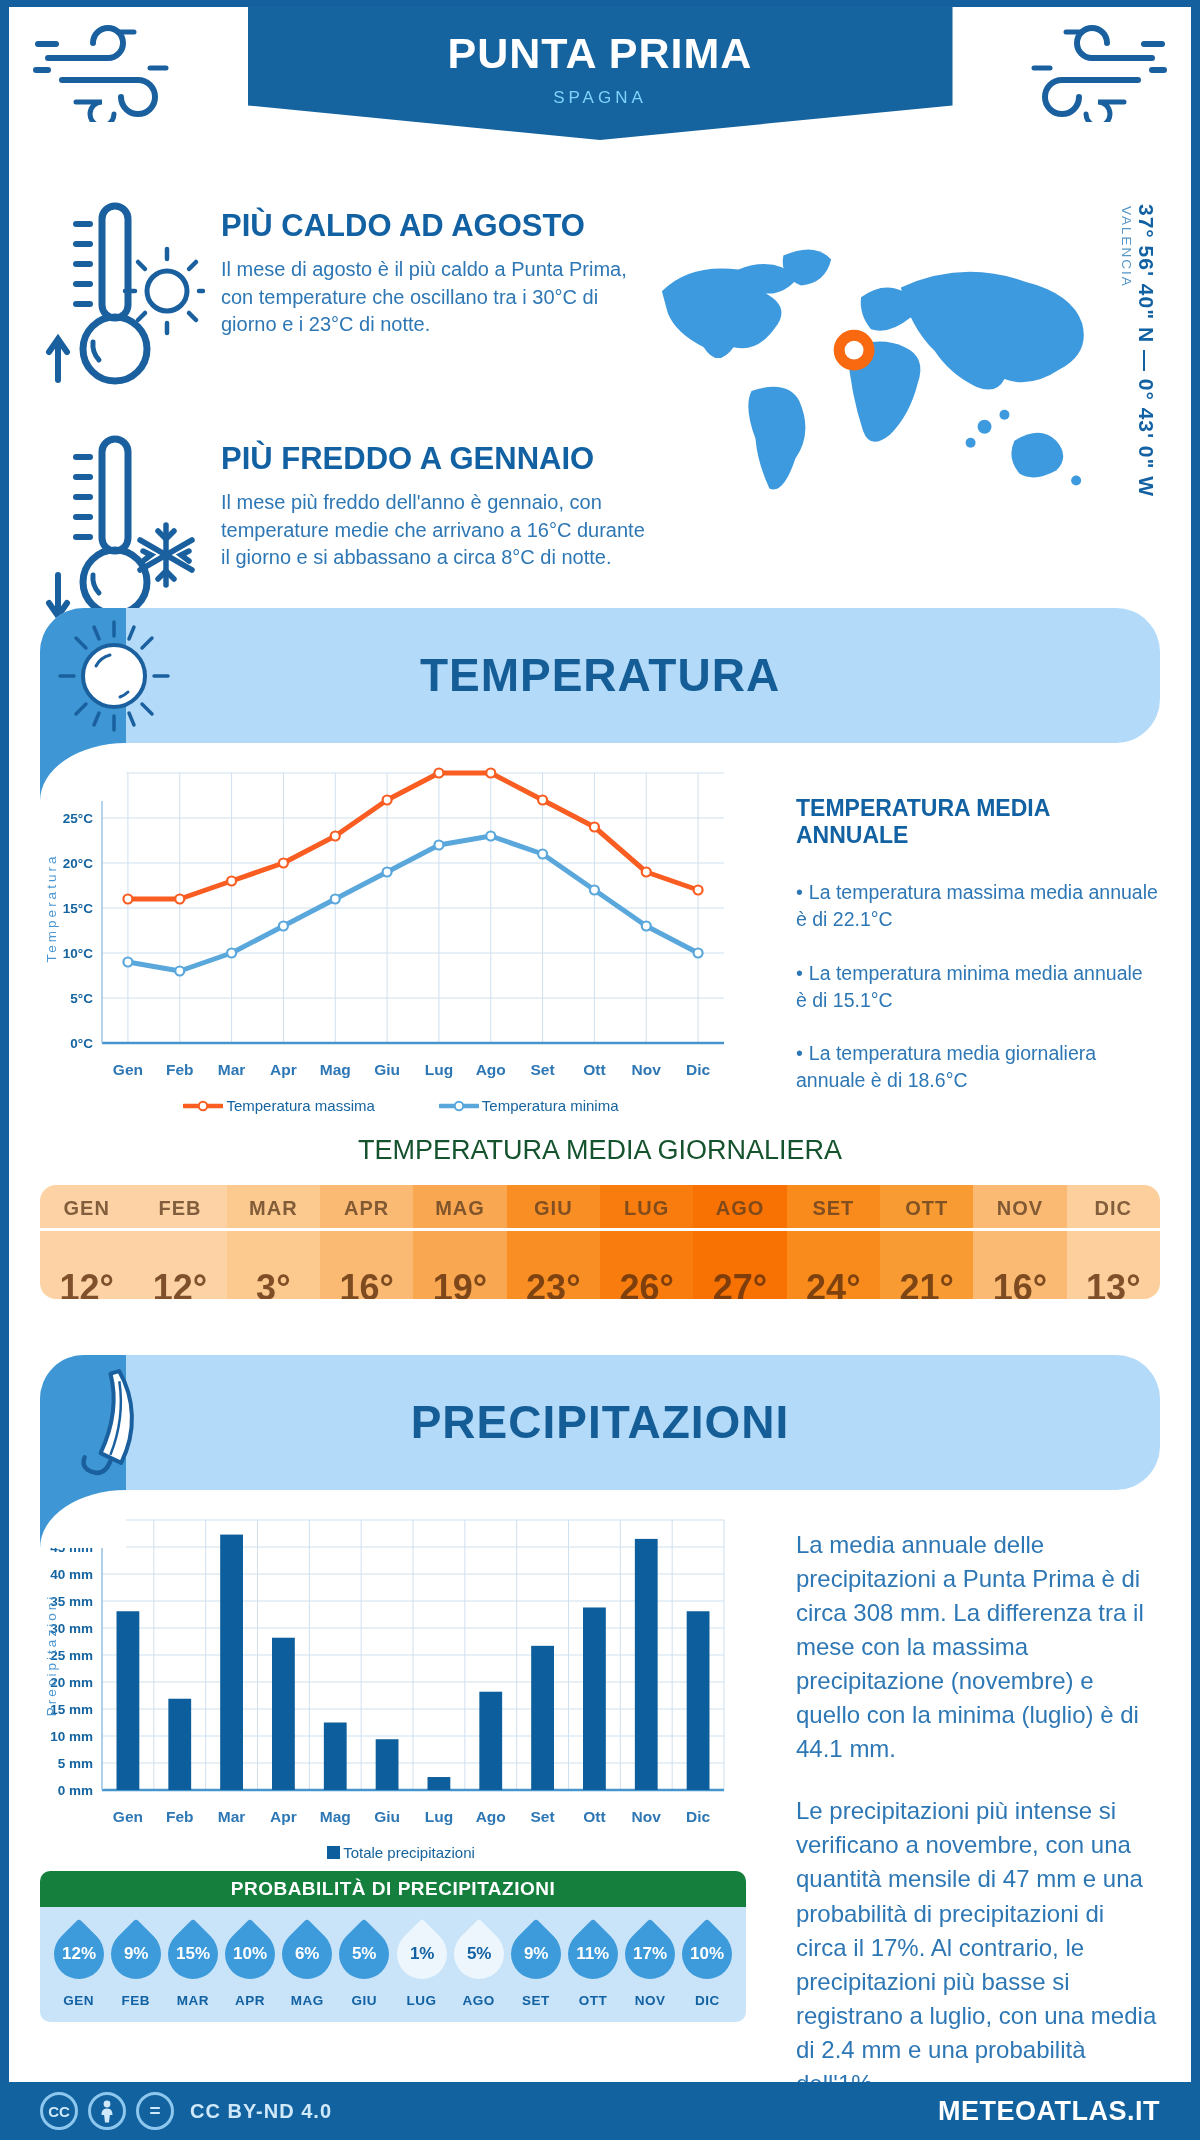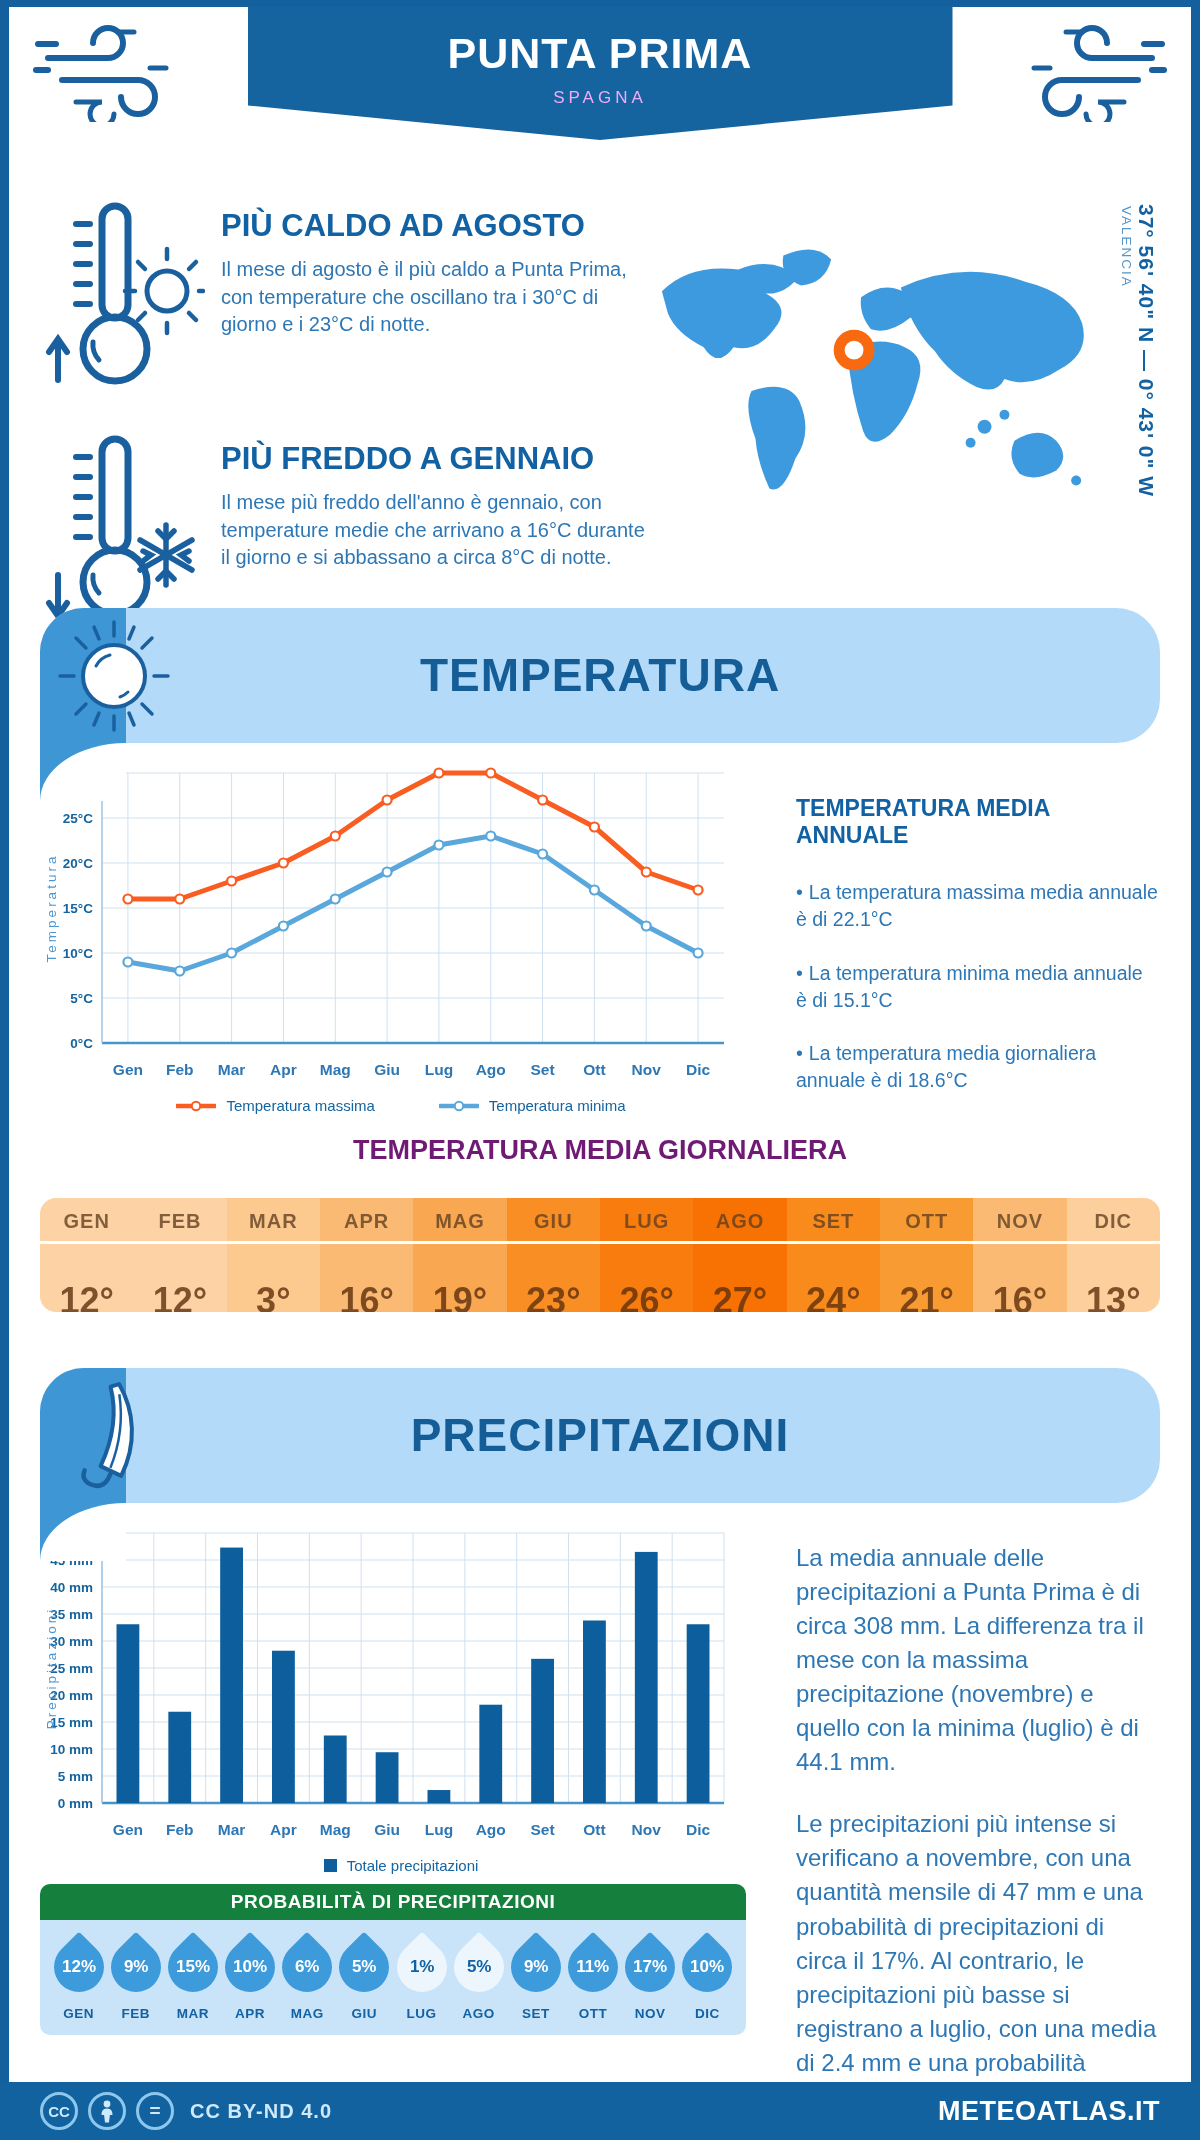--- a/index.html
+++ b/index.html
@@ -15,21 +15,21 @@
 
   .page { position:relative; height:2140px; padding:7px 40px 0; }
 
   
   .hbanner {
     width:705px; margin:0 auto; height:133px; background:#15649f; color:#fff;
     clip-path: polygon(0 0, 100% 0, 100% 74%, 50% 100%, 0 74%);
     display:flex; flex-direction:column; align-items:center;
   }
   .hbanner .title { margin-top:22px; font-size:43px; font-weight:800; letter-spacing:1px; }
-  .hbanner .subtitle { margin-top:10px; font-size:17px; letter-spacing:4px; color:#f0abfc; }
+  .hbanner .subtitle { margin-top:10px; font-size:17px; letter-spacing:4px; color:#7dd3fc; }
   .wind { position:absolute; top:22px; width:160px; height:100px; }
   .wind.left { left:32px; }
   .wind.right { right:32px; transform:scaleX(-1); }
 
   
   .intro { position:relative; margin-top:56px; height:412px; }
   .hl-row { display:flex; gap:16px; width:640px; }
   .hl-row + .hl-row { margin-top:34px; }
   .hl-icon { flex:0 0 165px; }
   .hl-title { font-size:31px; font-weight:800; color:#1261a2; margin:12px 0 12px; }
@@ -54,25 +54,25 @@
   
   .cols { display:flex; margin-top:14px; }
   .chart-col { width:722px; }
   .side-col { flex:1; padding:24px 2px 0 34px; }
   .side-title { font-size:23px; font-weight:800; color:#1261a2; margin:14px 0 30px; }
   .bullet { font-size:19.5px; color:#2e77b5; line-height:1.4; margin-bottom:26px; }
   .bullet .dot, .para-dot { color:#2e77b5; margin-right:6px; }
   .para { font-size:24px; color:#2e77b5; line-height:1.42; margin-bottom:28px; }
 
   .legend-row { display:flex; justify-content:center; gap:64px; margin-top:4px; }
-  .legend-item { display:flex; align-items:center; gap:10px; font-size:15px; color:#15649f; }
+  .legend-item { display:flex; align-items:center; gap:3px; font-size:15px; color:#15649f; }
   .legend-sq { width:13px; height:13px; background:#0d5e9c; display:inline-block; }
 
   
-  .daily-title { text-align:center; font-size:27px; font-weight:700; color:#701a75; margin:14px 0 32px; }
+  .daily-title { text-align:center; font-size:27px; font-weight:400; color:#14532d; margin:14px 0 19px; }
   .month-table { display:grid; grid-template-columns:repeat(12,1fr); border-radius:16px; overflow:hidden; }
   .mt-col { text-align:center; }
   .mt-head { height:46px; line-height:46px; font-weight:700; font-size:20px; color:rgba(95,62,32,.78); border-bottom:3px solid #fff; letter-spacing:1px; }
   .mt-val { height:40px; line-height:58px; font-weight:700; font-size:36px; color:rgba(95,48,12,.8);margin-top:28px; }
 
   .band.prec { margin-top:56px; }
 
   
   .prob-panel { margin-top:10px; width:706px; border-radius:10px; overflow:hidden; }
   .prob-head { height:36px; background:#15803d; color:#fff; text-align:center; line-height:36px; font-size:19px; font-weight:700; letter-spacing:.5px; }

